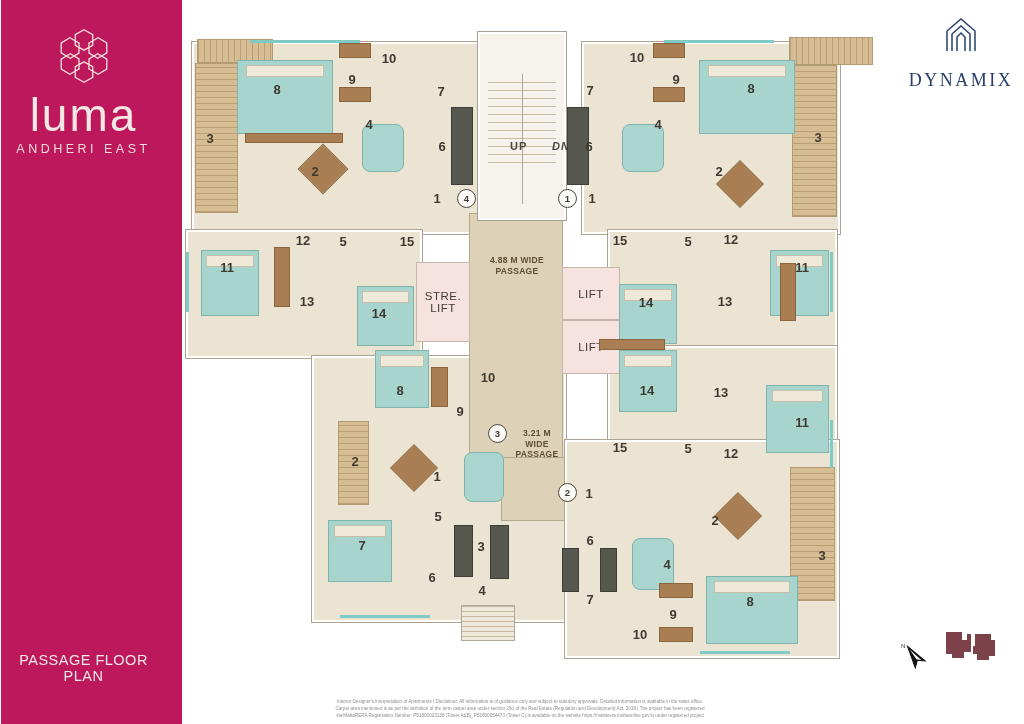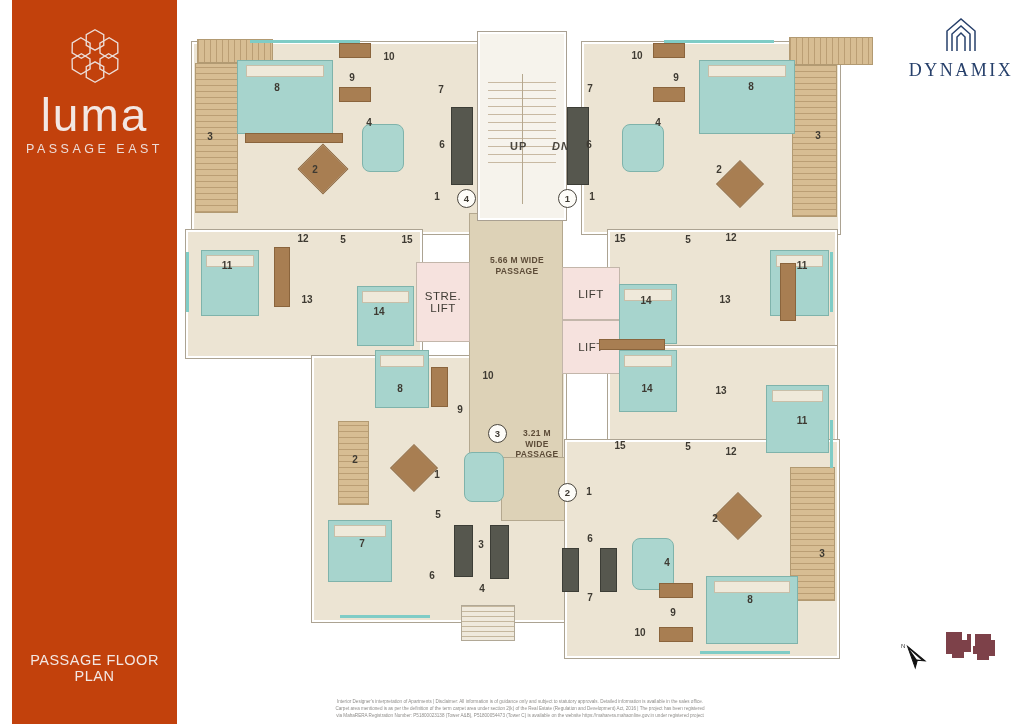--- a/index.html
+++ b/index.html
@@ -2,34 +2,34 @@
 <html><head>
 <meta charset="utf-8">
 <style>
   html,body{margin:0;padding:0;}
   body{
     width:1024px;height:724px;position:relative;overflow:hidden;
     background:#ffffff;font-family:"Liberation Sans",sans-serif;
     -webkit-font-smoothing:antialiased;
   }
   
-  .sidebar{position:absolute;left:12px;top:0;width:165px;height:724px;background:#c2410c;}
+  .sidebar{position:absolute;left:1px;top:0;width:165px;height:724px;background:#be185d;padding-left:16px;}
   .brand-logo{position:absolute;left:44px;top:22px;}
   .brand-name{position:absolute;left:0;top:92px;width:165px;text-align:center;
     color:#f3e7e3;font-size:46px;font-weight:300;letter-spacing:2px;line-height:1;}
   .brand-loc{position:absolute;left:0;top:142px;width:165px;text-align:center;
     color:#eddcd7;font-size:12.5px;letter-spacing:3.5px;}
   .plan-title{position:absolute;left:0;top:652px;width:165px;text-align:center;
     color:#f3e7e3;font-size:14.5px;letter-spacing:.5px;}
   .plan-wing{position:absolute;left:0;top:670px;width:165px;text-align:center;
     color:#f3e7e3;font-size:25px;letter-spacing:1px;}
   
   .dev{position:absolute;left:905px;top:16px;width:112px;text-align:center;}
   .dev-name{color:#27406b;font-family:"Liberation Serif",serif;font-size:18px;
-    letter-spacing:2.5px;margin-top:4px;}
+    letter-spacing:2.5px;margin-top:14px;}
   
   .blk{position:absolute;background:#ece4d3;border:2px solid #ffffff;outline:1px solid #aca392;}
   .wood{position:absolute;background:#d7bd93;outline:1px solid #b29a72;
     background-image:repeating-linear-gradient(0deg,rgba(140,108,66,.38) 0 1px,transparent 1px 6px);}
   .wood.h{background-image:repeating-linear-gradient(90deg,rgba(140,108,66,.38) 0 1px,transparent 1px 6px);}
   .corr{position:absolute;background:#ddd2b7;outline:1px solid #b4a88f;}
   .stairs{position:absolute;background:#f6f3ec;border:2px solid #ffffff;outline:1px solid #a9a092;}
   .steps{position:absolute;left:8px;top:48px;right:8px;height:88px;
     background-image:repeating-linear-gradient(180deg,#c8b9a2 0 1px,transparent 1px 8px);}
   .steps-div{position:absolute;left:50%;top:40px;width:1px;height:130px;background:#b6a88f;}
@@ -41,21 +41,21 @@
   .bed::before{content:"";position:absolute;left:8%;top:4px;right:8%;height:10px;
     background:#efe9da;border:1px solid #c8bfa9;}
   .dine{position:absolute;background:#abd6cf;border:1px solid #7fb3ab;border-radius:8px;}
   .diam{position:absolute;background:#a87e52;outline:1px solid #8a643c;transform:rotate(45deg);}
   .bar{position:absolute;background:#a87e52;outline:1px solid #8a643c;}
   .win{position:absolute;background:#7fccc6;}
   .deck{position:absolute;background:#efe9dc;outline:1px solid #b1a896;
     background-image:repeating-linear-gradient(180deg,#c5b79d 0 1px,transparent 1px 5px);}
   
   .room-label{position:absolute;width:20px;margin-left:-10px;margin-top:-6px;text-align:center;
-    color:#3e3a32;font-size:10px;font-weight:700;}
+    color:#3e3a32;font-size:13px;font-weight:700;}
   .unit-marker{position:absolute;width:17px;height:17px;margin-left:-9px;margin-top:-9px;
     border:1px solid #4a463e;border-radius:50%;background:#fdfcf8;
     display:flex;align-items:center;justify-content:center;
     color:#3e3a32;font-size:9.5px;font-weight:700;}
   .stair-label{position:absolute;color:#4a463e;font-size:11px;font-weight:700;letter-spacing:1px;}
   .passage-label{position:absolute;text-align:center;color:#5d4c38;font-size:8.5px;
     font-weight:700;line-height:1.25;letter-spacing:.3px;}
   
   .disclaimer{position:absolute;left:180px;top:699px;width:680px;
     color:#8f8d8a;font-size:4.6px;line-height:1.5;text-align:center;}
@@ -82,21 +82,21 @@
         </g>
       <g transform="rotate(240 40 35)">
           <polygon points="40,8 49,13 49,24 40,29 31,24 31,13"></polygon>
         </g>
       <g transform="rotate(300 40 35)">
           <polygon points="40,8 49,13 49,24 40,29 31,24 31,13"></polygon>
         </g>
     </g>
   </svg>
   <div class="brand-name">luma</div>
-  <div class="brand-loc">PASSAGE EAST</div>
+  <div class="brand-loc">ANDHERI EAST</div>
   <div class="plan-title">PASSAGE FLOOR PLAN</div>
 </div>
 
 <div class="dev">
   <svg width="44" height="36" viewBox="0 0 44 36">
     <g fill="none" stroke="#27406b" stroke-width="1.5">
       <path d="M8 35 V15 L22 3 L36 15 V35"></path>
       <path d="M13 35 V18 L22 10 L31 18 V35"></path>
       <path d="M18 35 V21 L22 17 L26 21 V35"></path>
     </g>
@@ -129,21 +129,21 @@
     <div class="steps"></div>
     <div class="steps-div"></div>
   </div>
   <div class="stair-label" style="left:510px;top:140px;">UP</div>
   <div class="stair-label" style="left:552px;top:140px;font-style:italic;">DN</div>
 
   <div class="lift" style="left:416px;top:262px;width:52px;height:78px;">STRE. LIFT</div>
   <div class="lift" style="left:562px;top:267px;width:56px;height:51px;">LIFT</div>
   <div class="lift" style="left:562px;top:320px;width:56px;height:52px;">LIFT</div>
 
-  <div class="passage-label" style="left:488px;top:255px;width:58px;">5.66 M WIDE PASSAGE</div>
+  <div class="passage-label" style="left:488px;top:255px;width:58px;">4.88 M WIDE PASSAGE</div>
   <div class="passage-label" style="left:514px;top:428px;width:46px;">3.21 M WIDE PASSAGE</div>
 
   <div class="kitchen" style="left:452px;top:108px;width:20px;height:76px;"></div>
   <div class="kitchen" style="left:568px;top:108px;width:20px;height:76px;"></div>
   <div class="kitchen" style="left:455px;top:526px;width:17px;height:50px;"></div>
   <div class="kitchen" style="left:491px;top:526px;width:17px;height:52px;"></div>
   <div class="kitchen" style="left:563px;top:549px;width:15px;height:42px;"></div>
   <div class="kitchen" style="left:601px;top:549px;width:15px;height:42px;"></div>
 
   <div class="bed" style="left:237px;top:60px;width:94px;height:72px;"></div>

